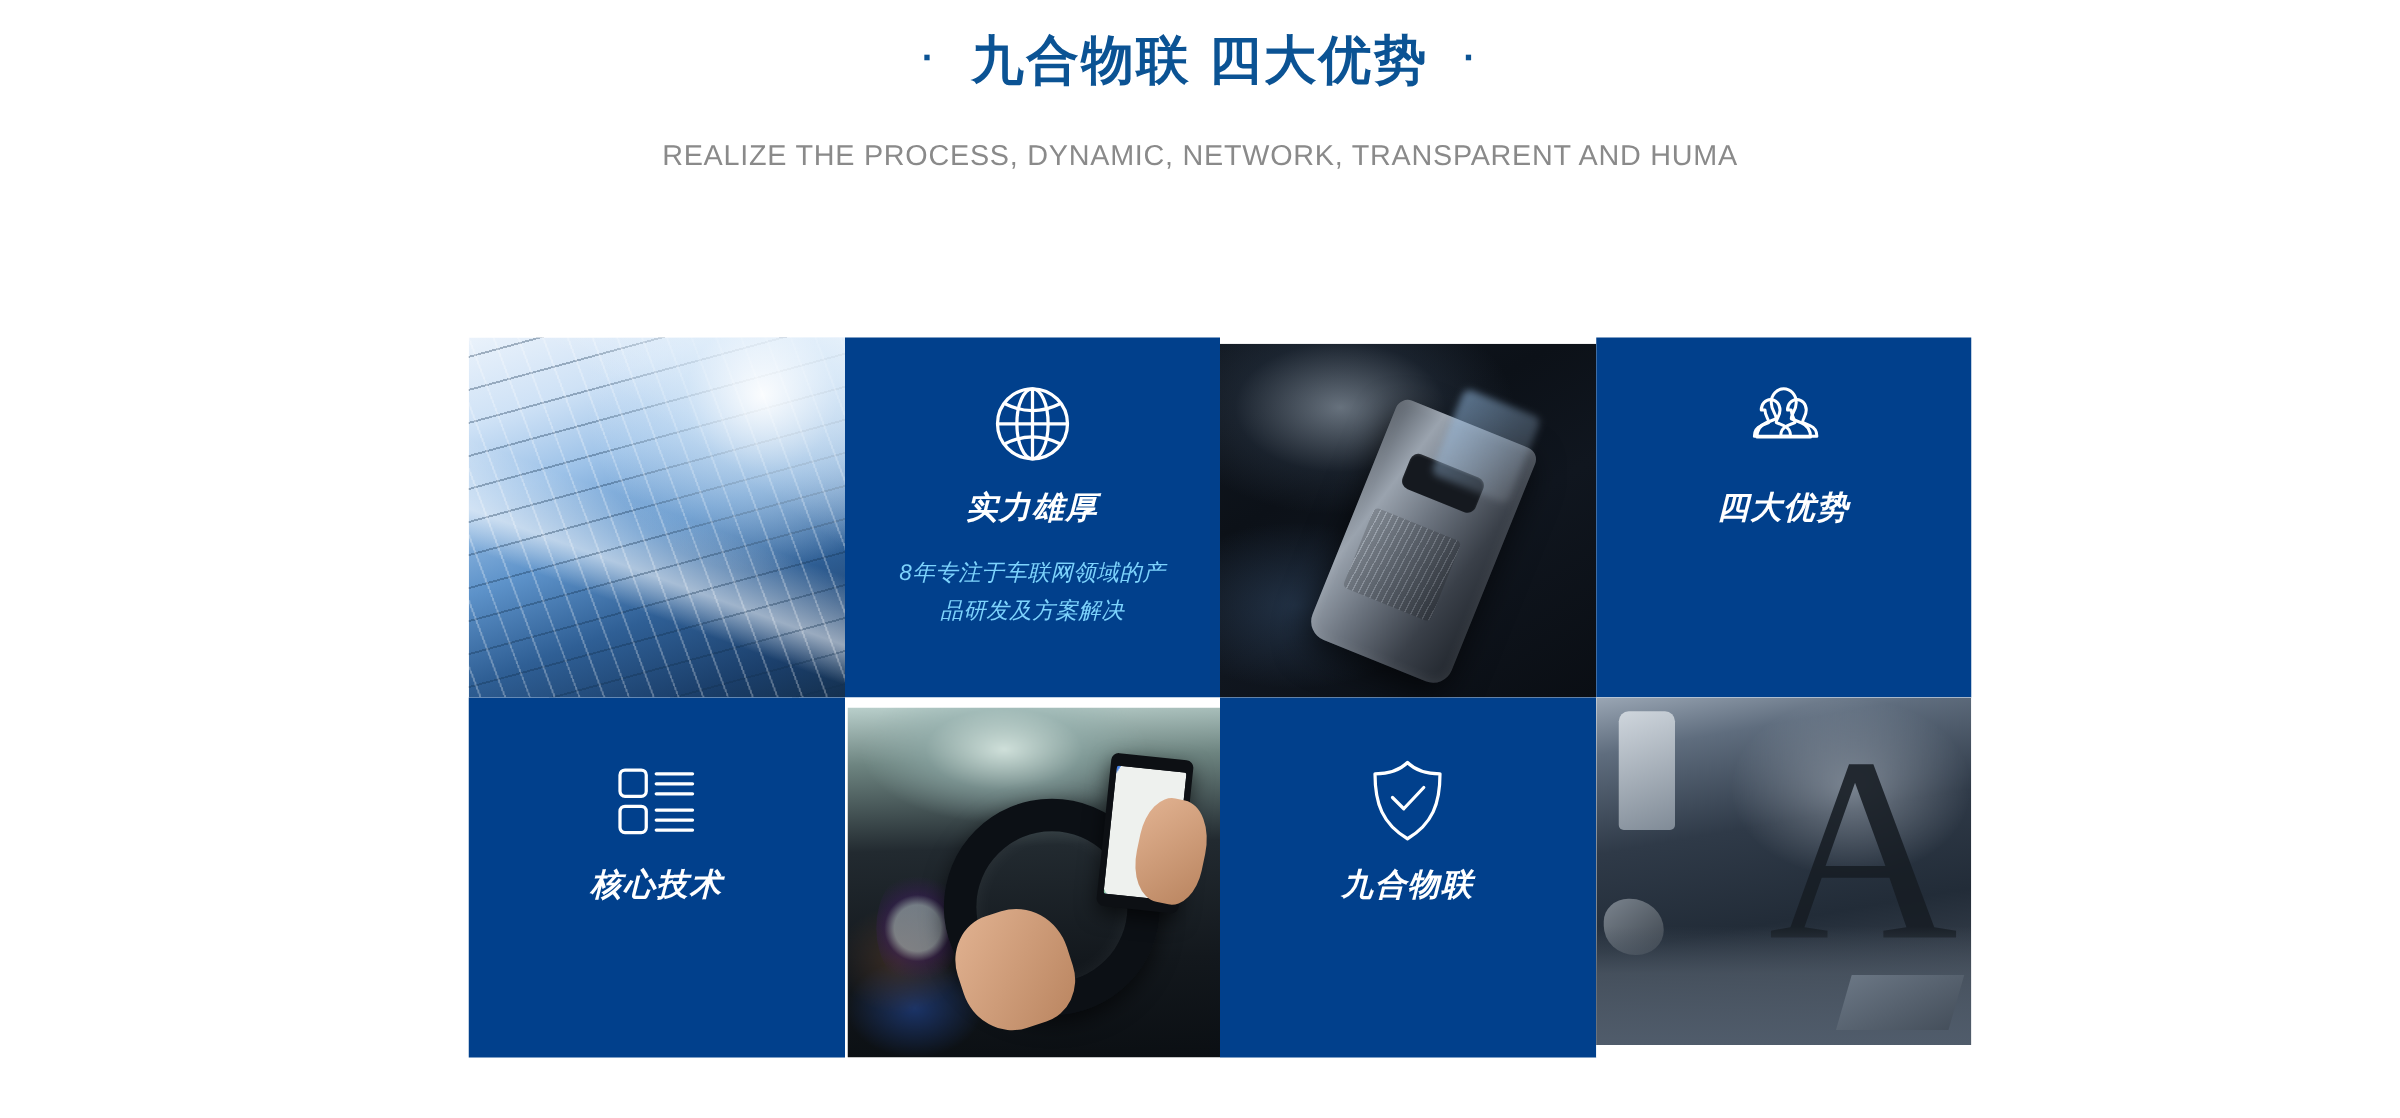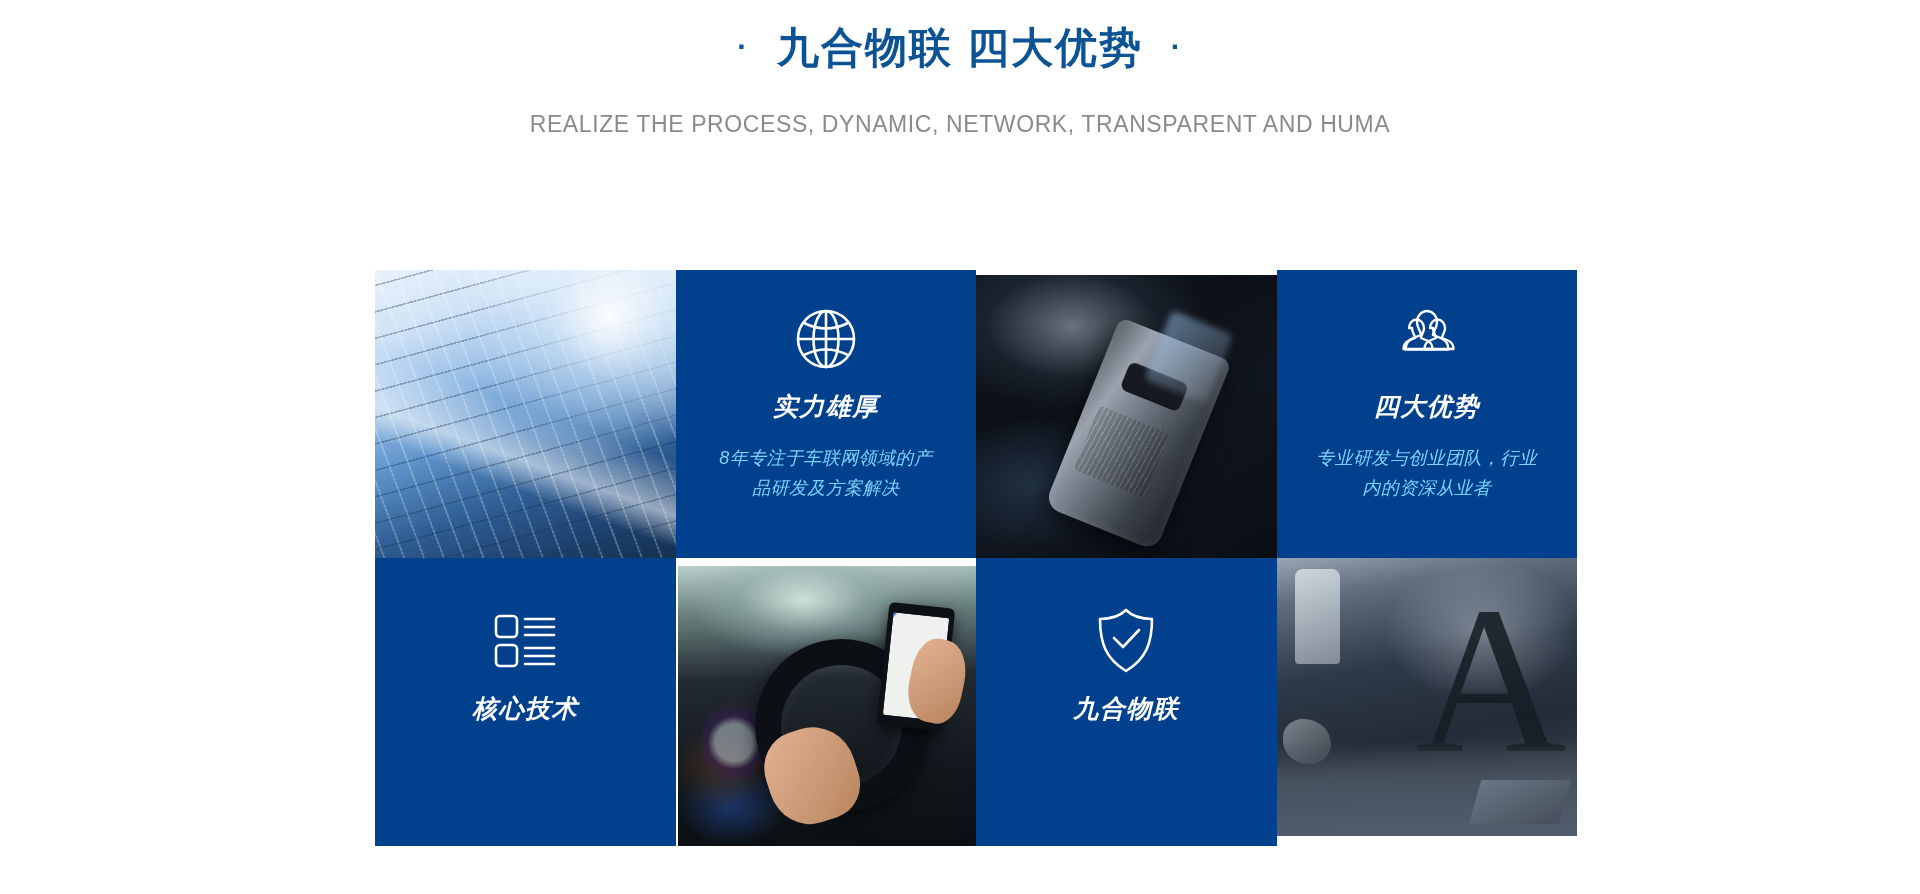--- a/index.html
+++ b/index.html
@@ -352,21 +352,20 @@
 
     <div class="cell card">
       <div class="card-icon">
         <svg width="70" height="62" viewBox="0 0 70 62" fill="none" stroke="#ffffff" stroke-width="2.4" stroke-linejoin="round" stroke-linecap="round">
           <path d="M17 20 a7.5 8.5 0 0 1 15 0 c0 5-3 7-3 10 l6 2.5 c4 1.7 5.5 4.2 5.5 8.5 l-29 0 c0-4.3 1.5-6.8 5.5-8.5 l6-2.5 c0-3-3-5-3-10 z"></path>
           <path d="M38 20 a7.5 8.5 0 0 1 15 0 c0 5-3 7-3 10 l6 2.5 c4 1.7 5.5 4.2 5.5 8.5 l-29 0 c0-4.3 1.5-6.8 5.5-8.5 l6-2.5 c0-3-3-5-3-10 z"></path>
           <path d="M25 14 a10 11 0 0 1 20 0 c0 6.5-4 9-4 13 l8 3.2 c5.4 2.2 7.4 5.6 7.4 11.3 l-42.8 0 c0-5.7 2-9.1 7.4-11.3 l8-3.2 c0-4-4-6.5-4-13 z"></path>
         </svg>
       </div>
       <div class="card-title">四大优势</div>
-      <div class="card-desc">专业研发与创业团队，行业内的资深从业者</div>
     </div>
 
     <div class="cell card row2">
       <div class="card-icon">
         <svg width="62" height="56" viewBox="0 0 62 56" fill="none" stroke="#ffffff" stroke-width="2.6" stroke-linecap="round">
           <rect x="2" y="3" width="21" height="21" rx="4"></rect>
           <rect x="2" y="32" width="21" height="21" rx="4"></rect>
           <line x1="31" y1="6" x2="60" y2="6"></line>
           <line x1="31" y1="14" x2="60" y2="14"></line>
           <line x1="31" y1="22" x2="60" y2="22"></line>

